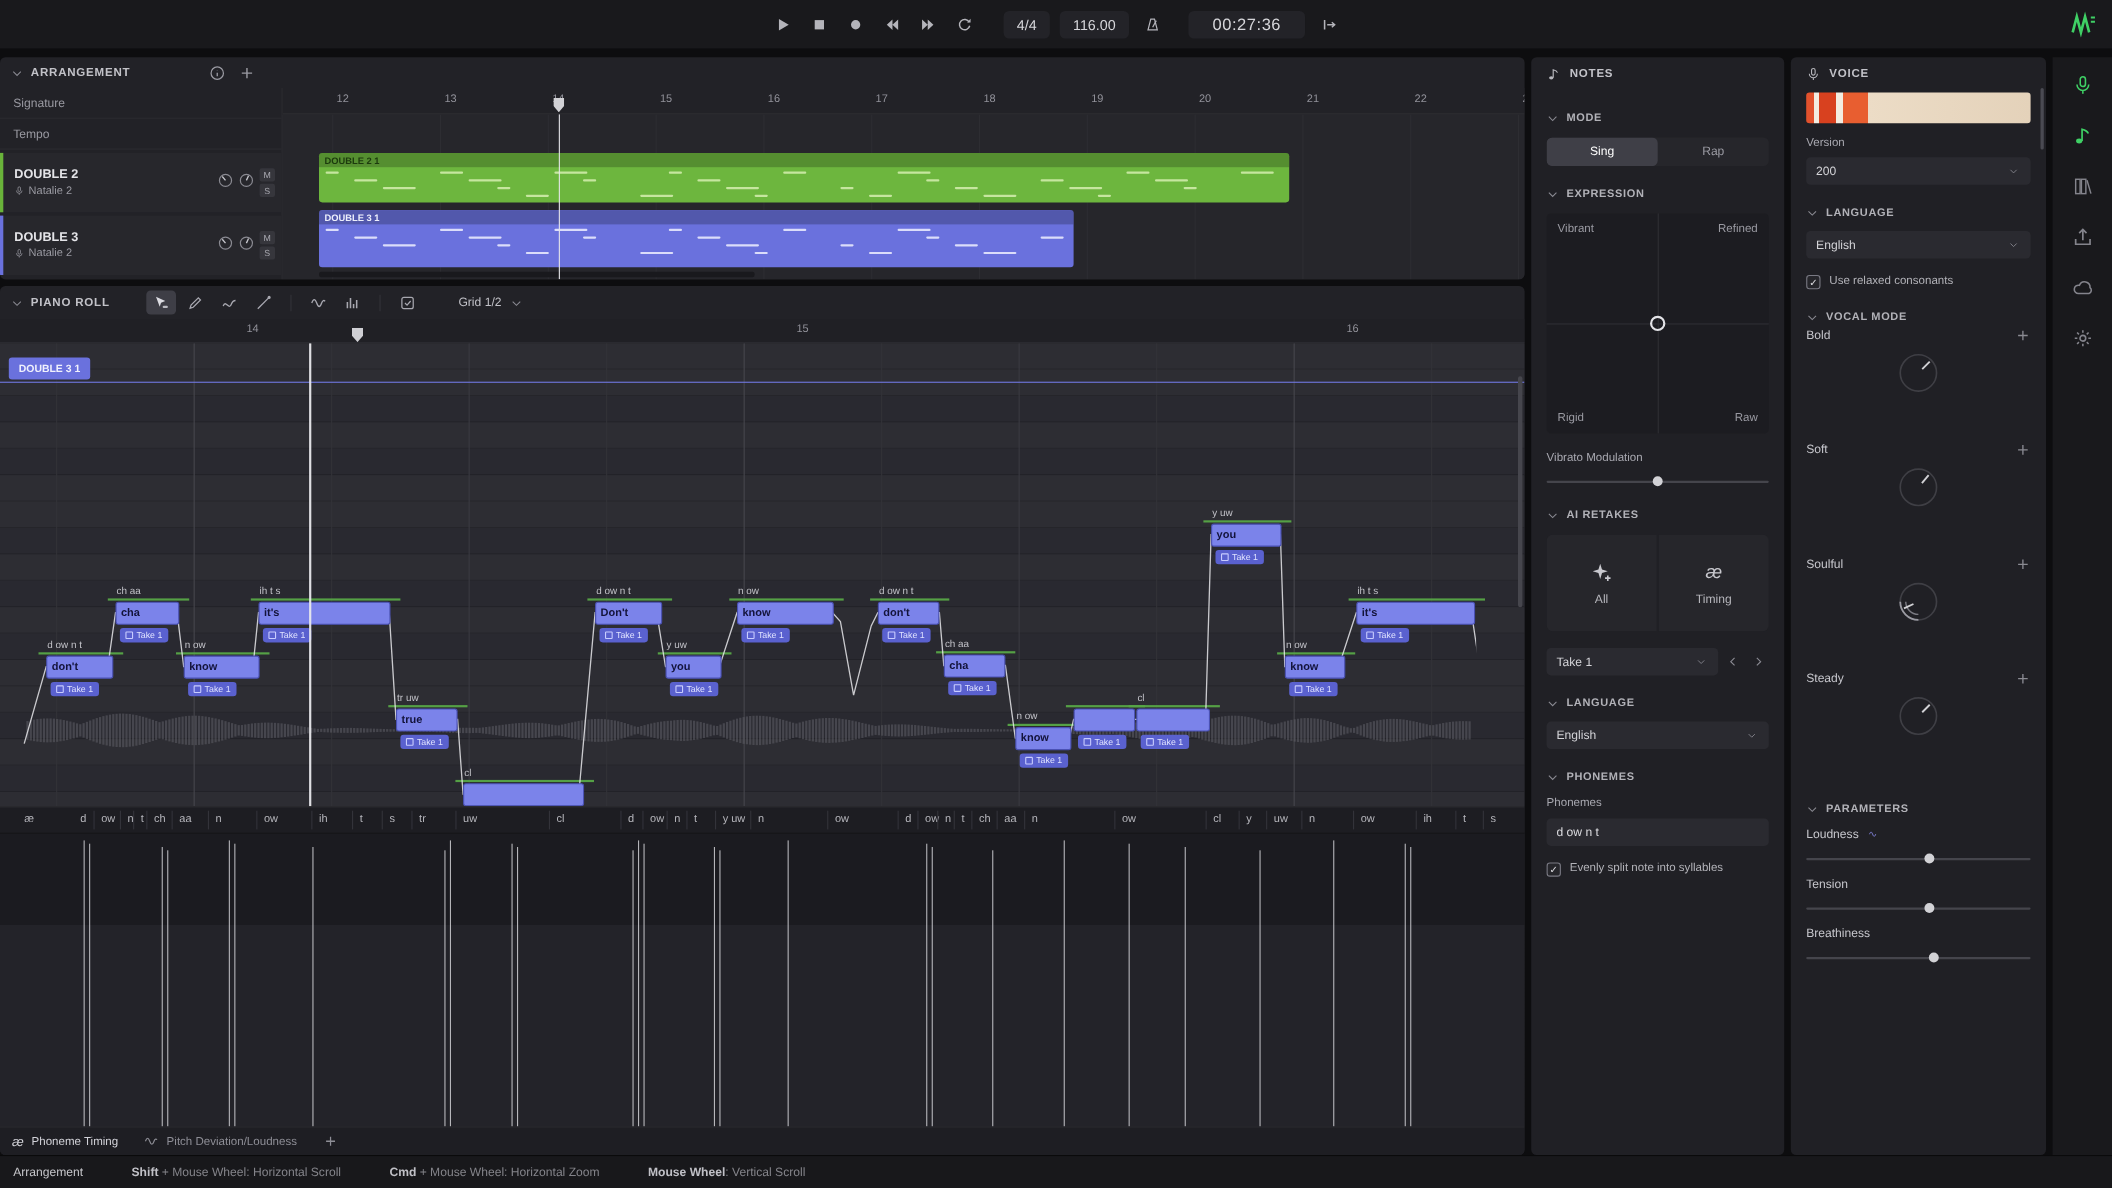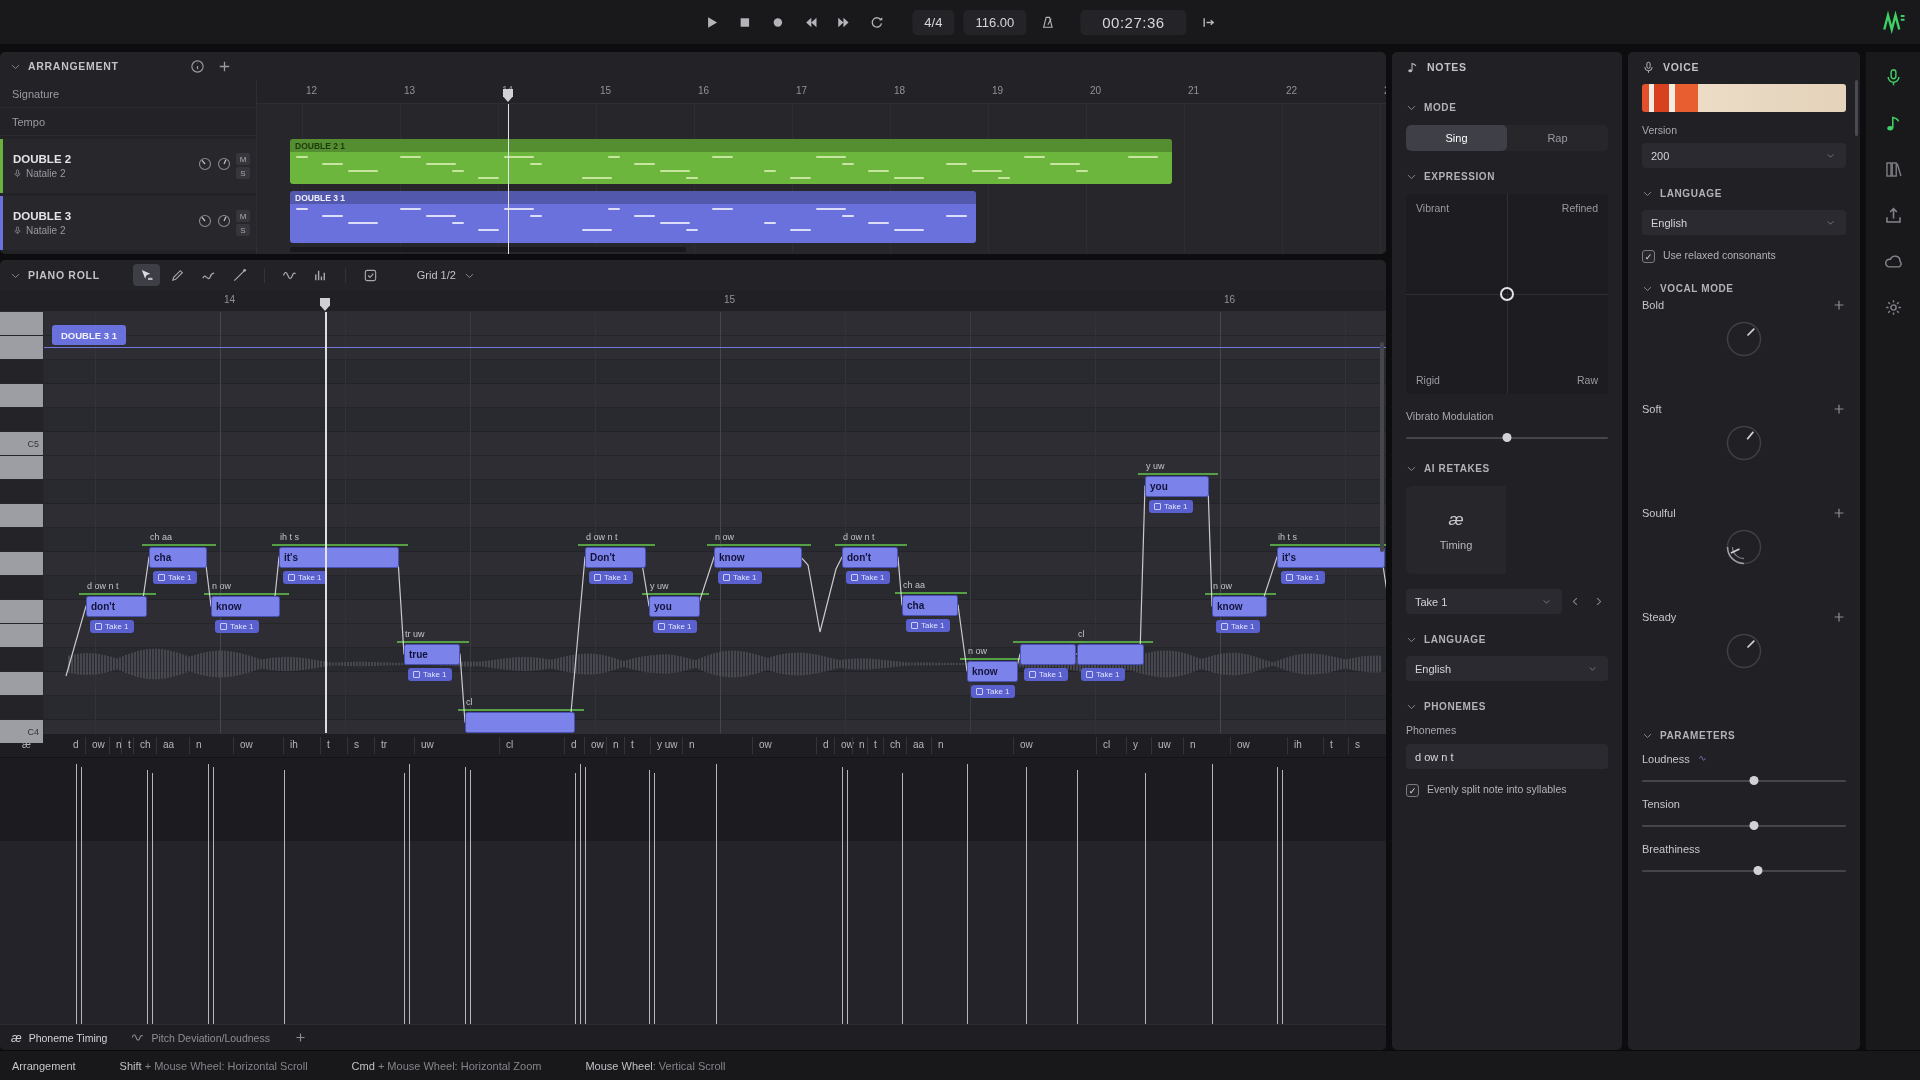--- a/index.html
+++ b/index.html
@@ -144,21 +144,21 @@
 .pm-row .ic{width:13px;height:9px;color:#8a8dea}
 .vp-scroll{position:absolute;right:2px;top:28px;width:3px;height:56px;background:#4a4a52;border-radius:2px}
 
 .rail{flex:0 0 54px;background:#19191c;display:flex;flex-direction:column;align-items:center;padding-top:16px;gap:27px}
 .rail-btn{color:#84848c;cursor:pointer}
 .rail-btn.on{color:#3fd065}
 .rail-btn .ic{width:19px;height:19px}
 
 .statusbar{flex:0 0 30px;background:#18181b;border-top:1px solid #0a0a0b;display:flex;align-items:center;padding:0 12px;gap:44px;font-size:11px;color:#84848a}
 .sb-left{color:#c6c6ca}
-.hint b{color:#c0c0c6;font-weight:normal}
+.hint b{color:#c0c0c6;font-weight:bold}
 </style>
 </head>
 <body>
 
 <div class="app">
 
   <header class="topbar">
     <div class="transport">
       <div class="tgroup" id="transport-buttons">
           <div class="tbtn">
@@ -472,42 +472,20 @@
               </span>
           </div>
         </div>
         <div class="pr-ruler" id="pr-ruler">
             <span style="left: 224px;">14</span>
             <span style="left: 724px;">15</span>
             <span style="left: 1224px;">16</span>
             <div class="pr-marker" style="left: 320px;"></div>
           </div>
         <div class="pr-gridwrap">
-          <div class="keys" id="pr-keys">
-              <div class="key w" style="top: 0px; height: 23px;"></div>
-              <div class="key w" style="top: 24px; height: 23px;"></div>
-              <div class="key b" style="top: 48px; height: 23px;"></div>
-              <div class="key w" style="top: 72px; height: 23px;"></div>
-              <div class="key b" style="top: 96px; height: 23px;"></div>
-              <div class="key w" style="top: 120px; height: 23px;"></div>
-              <span class="key-lbl" style="top: 127px;">C5</span>
-              <div class="key w" style="top: 144px; height: 23px;"></div>
-              <div class="key b" style="top: 168px; height: 23px;"></div>
-              <div class="key w" style="top: 192px; height: 23px;"></div>
-              <div class="key b" style="top: 216px; height: 23px;"></div>
-              <div class="key w" style="top: 240px; height: 23px;"></div>
-              <div class="key b" style="top: 264px; height: 23px;"></div>
-              <div class="key w" style="top: 288px; height: 23px;"></div>
-              <div class="key w" style="top: 312px; height: 23px;"></div>
-              <div class="key b" style="top: 336px; height: 23px;"></div>
-              <div class="key w" style="top: 360px; height: 23px;"></div>
-              <div class="key b" style="top: 384px; height: 23px;"></div>
-              <div class="key w" style="top: 408px; height: 23px;"></div>
-              <span class="key-lbl" style="top: 415px;">C4</span>
-            </div>
           <div class="grid" id="pr-grid">
             <svg id="wave-svg" width="1342" height="429">
                 <rect x="24" y="343.5" width="2" height="17.1" fill="#64646c" opacity=".5"></rect>
                 <rect x="27" y="342.8" width="2" height="18.4" fill="#64646c" opacity=".5"></rect>
                 <rect x="30" y="342.2" width="2" height="19.6" fill="#64646c" opacity=".5"></rect>
                 <rect x="33" y="341.7" width="2" height="20.5" fill="#64646c" opacity=".5"></rect>
                 <rect x="36" y="341.4" width="2" height="21.2" fill="#64646c" opacity=".5"></rect>
                 <rect x="39" y="341.2" width="2" height="21.6" fill="#64646c" opacity=".5"></rect>
                 <rect x="42" y="341.1" width="2" height="21.8" fill="#64646c" opacity=".5"></rect>
                 <rect x="45" y="341.1" width="2" height="21.7" fill="#64646c" opacity=".5"></rect>
@@ -1282,20 +1260,29 @@
       <div class="sec-head">
           <span class="chev">
             <svg class="ic" viewBox="0 0 16 16">
               <path d="M3 6l5 5 5-5" fill="none" stroke="currentColor" stroke-width="1.4"></path>
             </svg>
           </span>
           <span>AI RETAKES</span>
         </div>
       <div class="ai-grid">
         <div class="ai-cell">
+            <span style="display: inline-flex;">
+              <svg class="ic" viewBox="0 0 16 16">
+                <path d="M7 2l1.3 4.2 4.2 1.3-4.2 1.3L7 13 5.7 8.8 1.5 7.5l4.2-1.3z" fill="currentColor"></path>
+                <path d="M12.5 10.5v4M10.5 12.5h4" stroke="currentColor" stroke-width="1.2"></path>
+              </svg>
+            </span>
+            <span>All</span>
+          </div>
+        <div class="ai-cell">
             <span class="ai-ae">æ</span>
             <span>Timing</span>
           </div>
       </div>
       <div class="take-row">
         <div class="select">
             <span>Take 1</span>
             <span class="chev">
               <svg class="ic" viewBox="0 0 16 16">
                 <path d="M3 6l5 5 5-5" fill="none" stroke="currentColor" stroke-width="1.4"></path>

